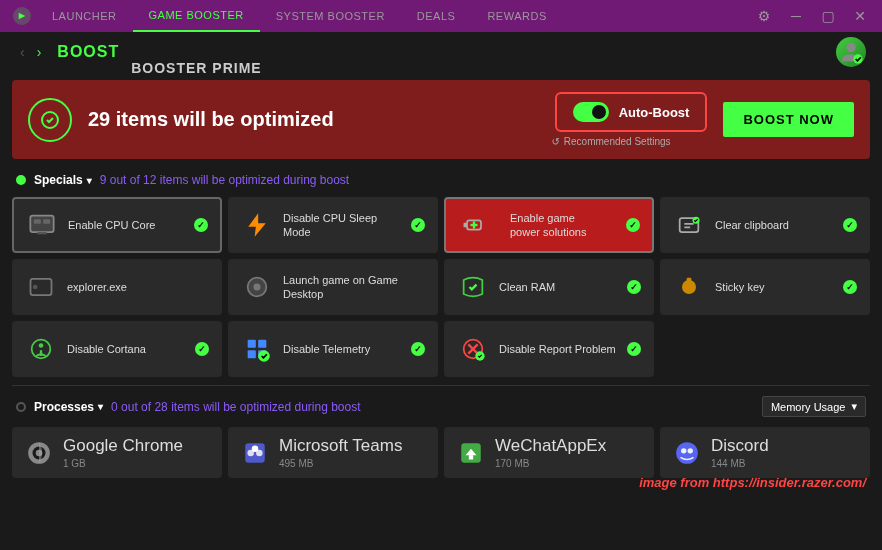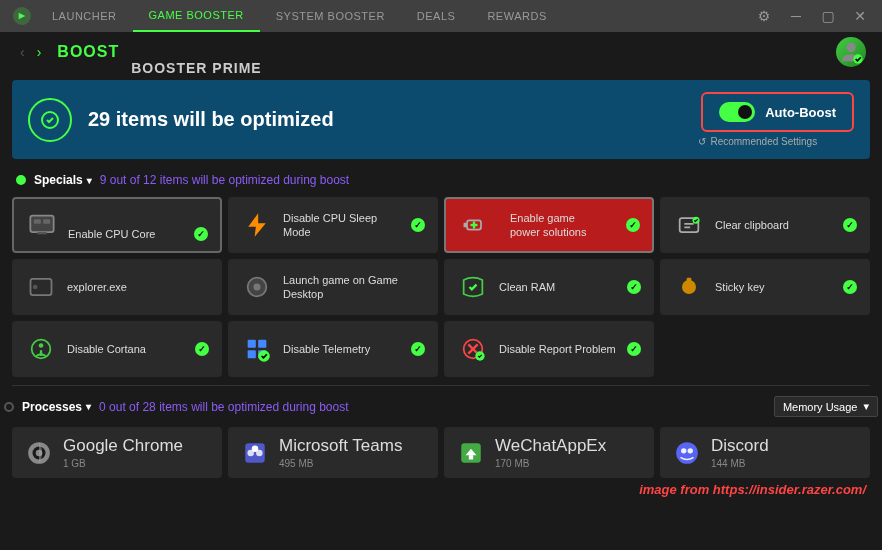--- a/index.html
+++ b/index.html
@@ -11,21 +11,21 @@
       font-family: 'Segoe UI', Arial, sans-serif;
       font-size: 12px;
       overflow: hidden;
       position: relative;
     }
 
     
     .titlebar {
       display: flex;
       align-items: center;
-      background: #404040;
+      background: #701a75;
       height: 32px;
       padding: 0 8px;
       gap: 0;
     }
     .titlebar-logo {
       width: 28px;
       height: 32px;
       display: flex;
       align-items: center;
       justify-content: center;
@@ -111,21 +111,21 @@
       align-items: center;
       justify-content: center;
       font-size: 14px;
       overflow: hidden;
     }
 
     
     .boost-header {
       display: flex;
       align-items: center;
-      background: #0c4a6e;
+      background: #7f1d1d;
       margin: 8px 12px;
       border-radius: 4px;
       padding: 12px 16px;
       gap: 16px;
     }
     .boost-icon {
       width: 44px;
       height: 44px;
       border-radius: 50%;
       border: 2px solid #44ff44;
@@ -247,21 +247,20 @@
       display: flex;
       align-items: center;
       gap: 10px;
       cursor: pointer;
       position: relative;
       border: 1px solid transparent;
       min-height: 56px;
     }
     .grid-item.selected {
       border: 2px solid #666;
-      align-items: flex-end;
     }
     .item-icon {
       width: 32px;
       height: 32px;
       flex-shrink: 0;
       display: flex;
       align-items: center;
       justify-content: center;
       font-size: 18px;
     }
@@ -292,21 +291,21 @@
       position: static;
       width: 14px;
       height: 14px;
       font-size: 9px;
     }
 
     
     .processes-header {
       display: flex;
       align-items: center;
-      padding: 6px 4px;
+      padding: 6px 16px;
       gap: 8px;
     }
     .processes-dot {
       width: 10px;
       height: 10px;
       border-radius: 50%;
       border: 2px solid #555;
       flex-shrink: 0;
     }
     .memory-sort {
@@ -356,21 +355,21 @@
       font-weight: 500;
     }
     .process-size {
       font-size: 10px;
       color: #888;
       margin-top: 2px;
     }
 
     .watermark {
       position: absolute;
-      bottom: 53px;
+      bottom: 60px;
       right: 16px;
       font-size: 13px;
       color: #ff4444;
       font-style: italic;
       font-weight: bold;
       pointer-events: none;
       z-index: 100;
     }
 
     .divider {
@@ -435,20 +434,21 @@
   <div class="auto-boost-section">
     <div class="auto-boost-wrapper">
       <div class="toggle"></div>
       <span class="auto-boost-label">Auto-Boost</span>
     </div>
     <div class="recommended">
       <span>↺</span>
       <span>Recommended Settings</span>
     </div>
   </div>
+  <button class="boost-now-btn">BOOST NOW</button>
 </div>
 
 <div class="section-header">
   <div class="section-dot"></div>
   <div class="section-name">
     <span>Specials</span>
     <span class="chevron-down">▾</span>
   </div>
   <span class="section-count">9 out of 12 items will be optimized during boost</span>
 </div>

